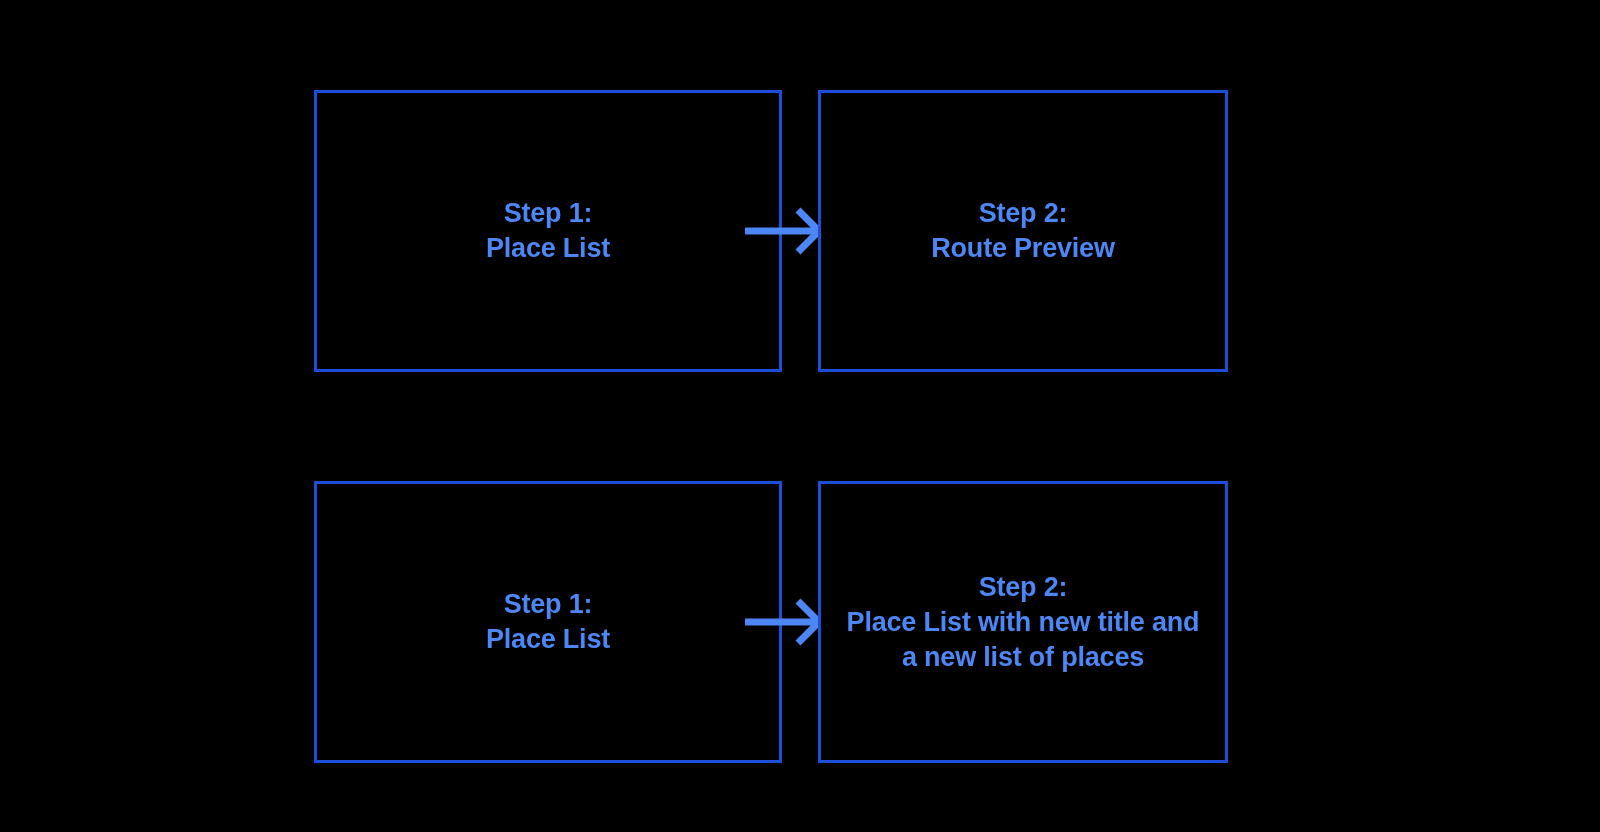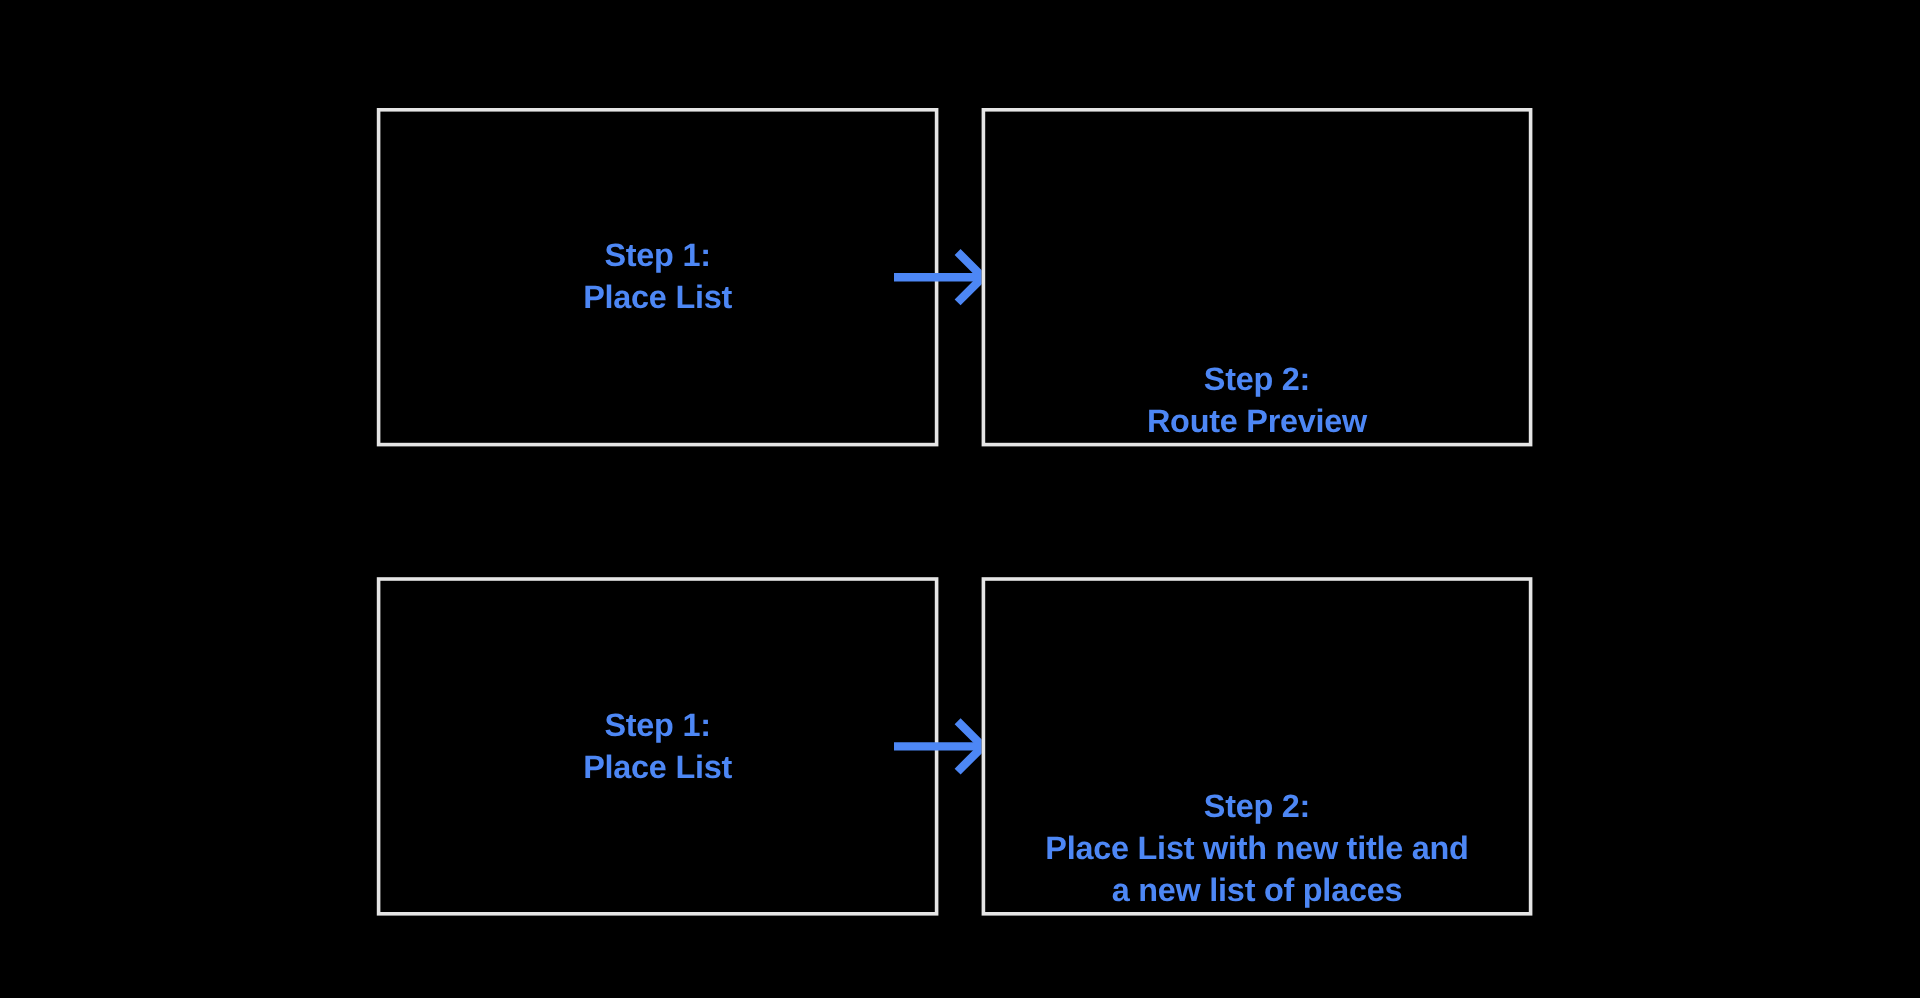--- a/index.html
+++ b/index.html
@@ -30,34 +30,33 @@
   }
   .flow-row.row-top    { top: 90px; }
   .flow-row.row-bottom { top: 481px; }
 
   
   .step-box {
     position: absolute;
     top: 0;
     height: 282px;
     box-sizing: border-box;
-    border: 3px solid #e5e5e5;
+    border: 3px solid #1d4ed8;
     background: #000000;
     display: flex;
     align-items: center;
     justify-content: center;
   }
   .step-box.box-left {
     left: 314px;
     width: 468px;
   }
   .step-box.box-right {
     left: 818px;
-    width: 459px;
-    align-items: flex-end;
+    width: 410px;
   }
 
   .step-label {
     color: #4d87f5;
     font-size: 27px;
     font-weight: bold;
     line-height: 35px;
     text-align: center;
     letter-spacing: -0.2px;
     white-space: pre-line;

